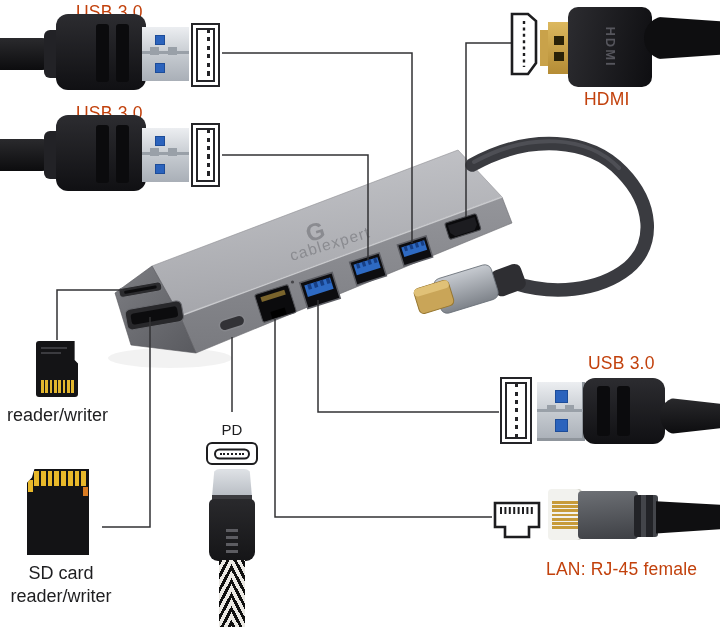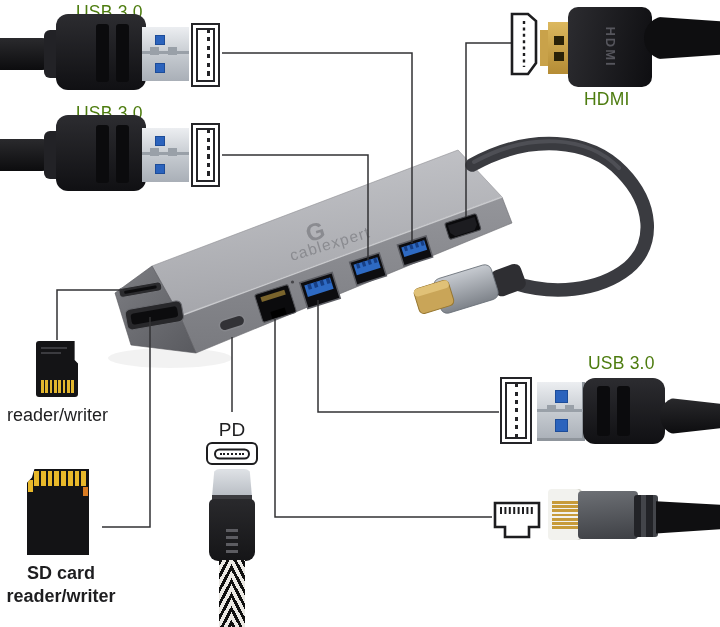--- a/index.html
+++ b/index.html
@@ -1,19 +1,19 @@
 <!DOCTYPE html>
 <html><head>
 <meta charset="utf-8">
 <style>
   html,body{margin:0;padding:0;background:#fff;}
   .stage{position:relative;width:720px;height:627px;background:#ffffff;overflow:hidden;
          font-family:"Liberation Sans",sans-serif;}
   .a{position:absolute;}
-  .lbl{position:absolute;font-size:17.5px;line-height:1.2;color:#4d7c0f;letter-spacing:.2px;}
+  .lbl{position:absolute;font-size:17.5px;line-height:1.2;color:#c2410c;letter-spacing:.2px;}
   .lbl2{position:absolute;font-size:18px;line-height:23px;color:#1e1e20;}
   
   .cable{background:linear-gradient(180deg,#2a2a2d,#0c0c0e);}
   .plugbody{background:linear-gradient(180deg,#2c2c30,#101013);border-radius:12px;}
   .ridge{background:#0b0b0d;border-radius:3px;}
   .metal{background:linear-gradient(180deg,#eceef1,#c3c8ce 55%,#a9afb7);}
   .seam{background:#99a0a8;}
   .notch{background:#99a0a8;}
   .bluepin{background:#2b63bd;border:1px solid #1d4c98;box-sizing:border-box;}
   
@@ -212,21 +212,21 @@
           <i style="flex:1;background:#e2b62e;"></i>
         <i style="flex:1;background:#e2b62e;"></i>
           <i style="flex:1;background:#e2b62e;"></i>
       </div>
     </div>
     <div class="lbl2" style="left:7px;top:74px;width:115px;">
       <div>reader/writer</div>
     </div>
   </div>
 
-  <div class="a" style="left:0;top:460px;width:130px;height:160px;font-weight:bold;">
+  <div class="a" style="left:0;top:460px;width:130px;height:160px;">
     <div class="a" style="left:27px;top:9px;width:62px;height:86px;background:#131315;
                 clip-path:polygon(12% 0,100% 0,100% 100%,0 100%,0 16%,8% 10%);">
       <div class="a" style="left:7px;top:2px;width:52px;height:15px;display:flex;gap:2px;">
         <i style="flex:1;background:#e8b82a;"></i>
           <i style="flex:1;background:#e8b82a;"></i>
         <i style="flex:1;background:#e8b82a;"></i>
           <i style="flex:1;background:#e8b82a;"></i>
         <i style="flex:1;background:#e8b82a;"></i>
           <i style="flex:1;background:#e8b82a;"></i>
         <i style="flex:1;background:#e8b82a;"></i>
@@ -235,21 +235,21 @@
       <div class="a" style="left:1px;top:11px;width:5px;height:12px;background:#e8b82a;"></div>
       <div class="a" style="left:56px;top:18px;width:5px;height:9px;background:#d97b22;"></div>
     </div>
     <div class="lbl2" style="left:6px;top:102px;width:110px;text-align:center;">
       <div>SD card</div>
       <div>reader/writer</div>
     </div>
   </div>
 
   <div class="a" style="left:180px;top:415px;width:110px;height:212px;">
-    <div class="lbl2" style="left:26px;top:3px;width:52px;text-align:center;font-size:19px;">PD</div>
+    <div class="lbl2" style="left:26px;top:3px;width:52px;text-align:center;font-size:15px;">PD</div>
     <div class="pIconC" style="left:26px;top:27px;width:52px;height:23px;">
       <div class="pill"></div>
       <div class="dots"></div>
     </div>
     <div class="a" style="left:32px;top:54px;width:40px;height:28px;border-radius:8px 8px 2px 2px;
                 background:linear-gradient(180deg,#dfe2e6,#b7bcc3);clip-path:polygon(6% 0,94% 0,100% 100%,0 100%);"></div>
     <div class="a" style="left:32px;top:80px;width:40px;height:6px;background:#3c3c40;"></div>
     <div class="a" style="left:29px;top:84px;width:46px;height:62px;border-radius:5px 5px 9px 9px;
                 background:linear-gradient(180deg,#29292c,#151517);">
       <div class="a" style="left:17px;top:30px;width:12px;height:2.5px;background:#5c5c61;"></div>
@@ -308,15 +308,16 @@
           <i style="flex:1;background:#c79b3a;"></i>
         <i style="flex:1;background:#c79b3a;"></i>
       </div>
     </div>
     <div class="a" style="left:98px;top:21px;width:60px;height:48px;border-radius:4px;
                 background:linear-gradient(175deg,#6d7075,#3e4045);"></div>
     <div class="a" style="left:154px;top:25px;width:24px;height:42px;
                 background:repeating-linear-gradient(90deg,#222327 0 7px,#43454a 7px 12px);border-radius:3px;"></div>
     <div class="a" style="left:176px;top:29px;width:64px;height:36px;background:#0f0f11;
                 clip-path:polygon(0 6%,100% 16%,100% 84%,0 96%);"></div>
+    <div class="lbl" style="left:66px;top:89px;width:160px;">LAN: RJ-45 female</div>
   </div>
 
 </div>
 
 </body></html>

